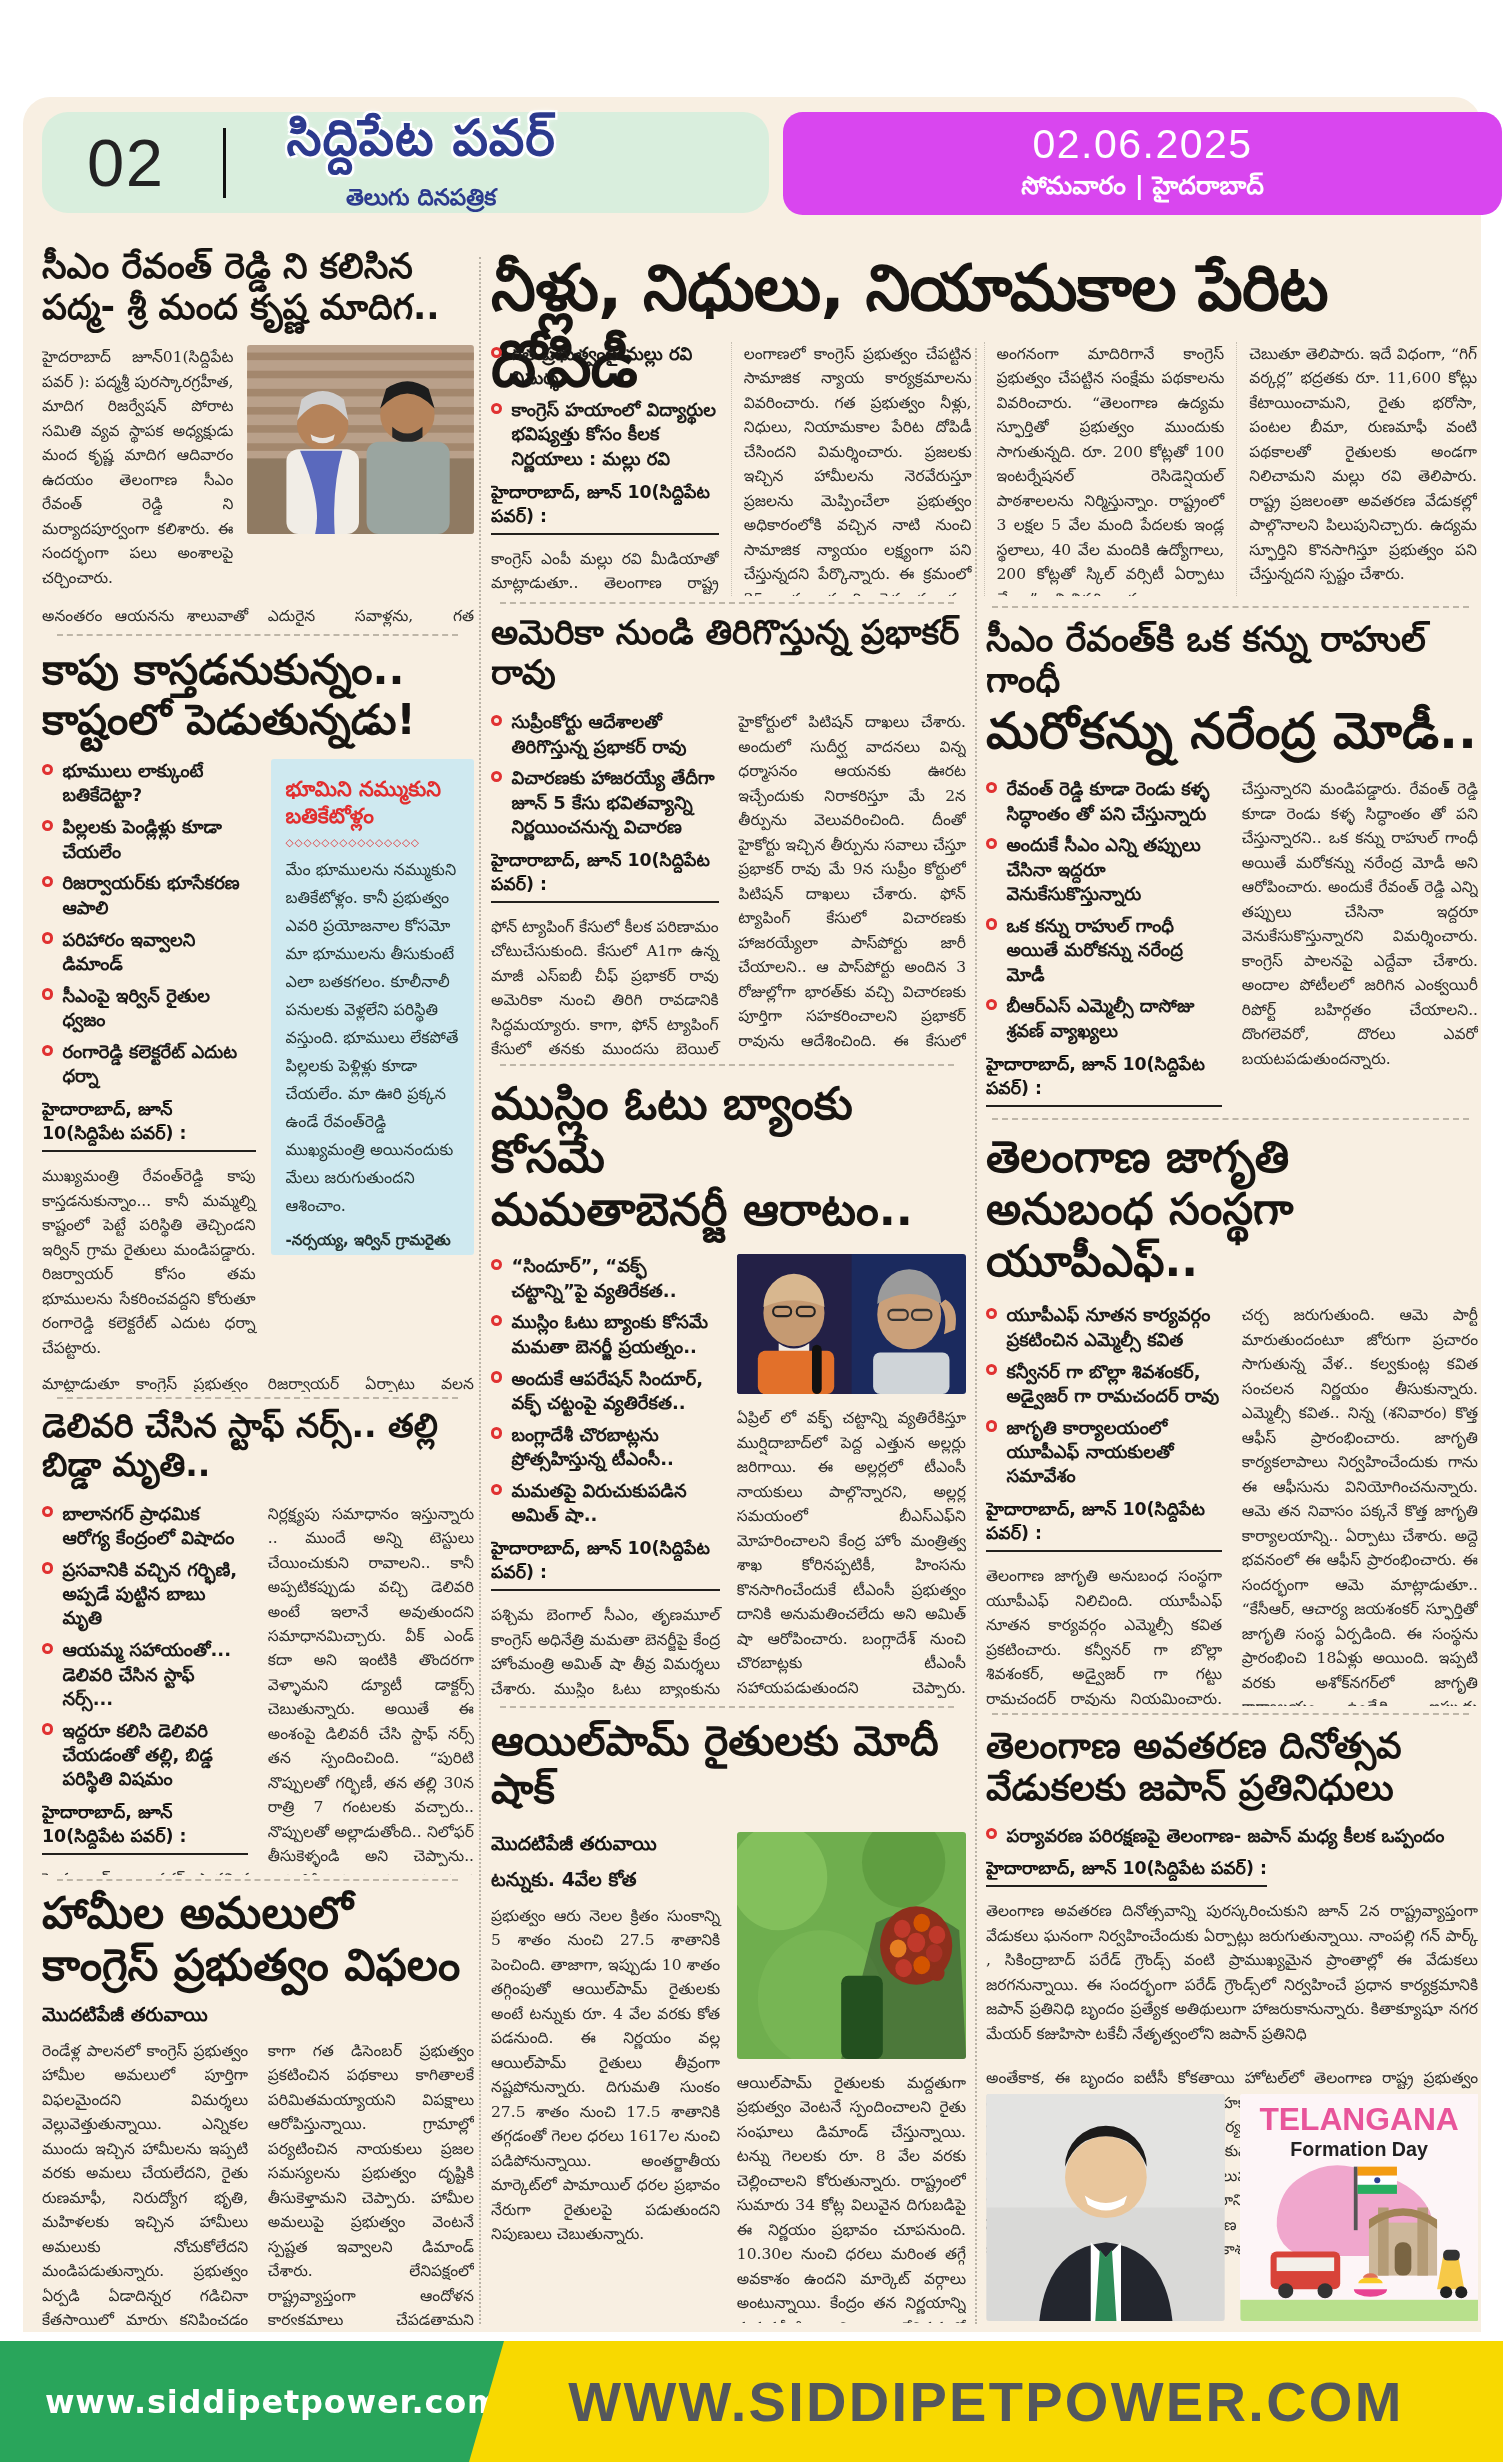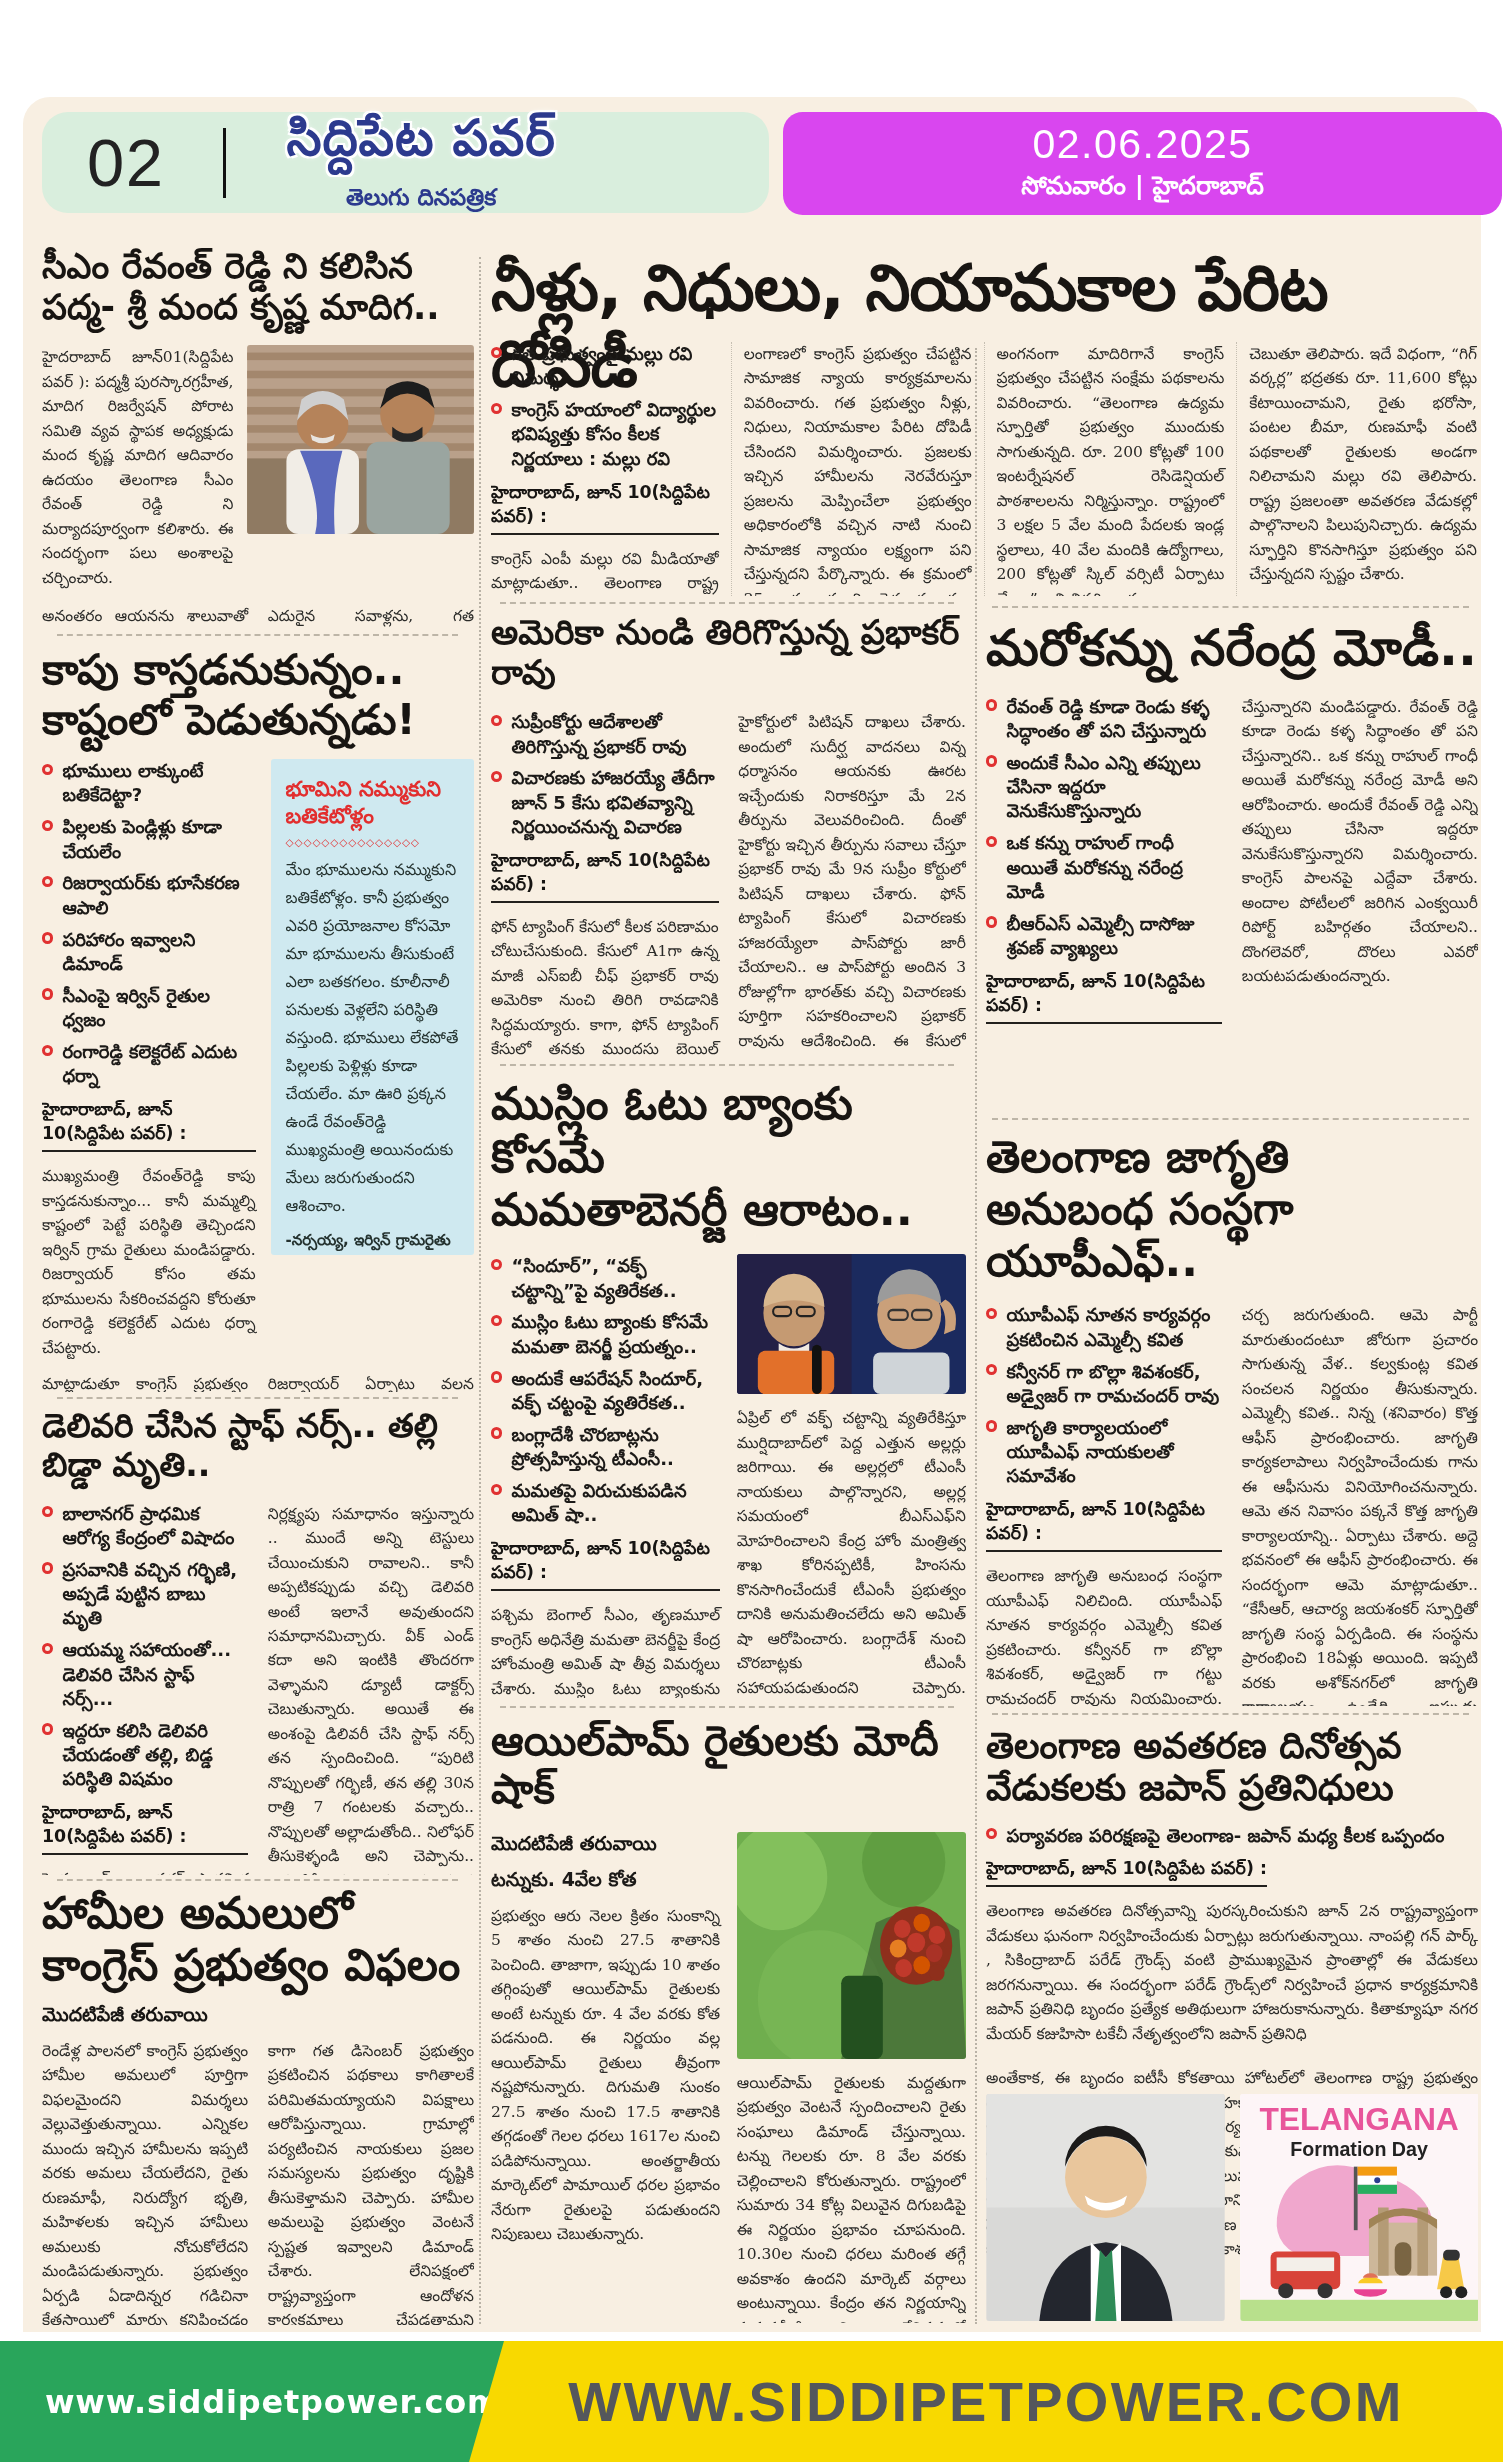--- a/index.html
+++ b/index.html
@@ -243,20 +243,21 @@
             </g>
             <rect x="150" y="190" width="60" height="110" rx="10" fill="#23501f"></rect>
           </svg>
         </div>
         <div class="body-t" style="margin-top:12px;">ఆయిల్‌పామ్ రైతులకు మద్దతుగా ప్రభుత్వం వెంటనే స్పందించాలని రైతు సంఘాలు డిమాండ్ చేస్తున్నాయి. టన్ను గెలలకు రూ. 8 వేల వరకు చెల్లించాలని కోరుతున్నారు. రాష్ట్రంలో సుమారు 34 కోట్ల విలువైన దిగుబడిపై ఈ నిర్ణయం ప్రభావం చూపనుంది. 10.30ల నుంచి ధరలు మరింత తగ్గే అవకాశం ఉందని మార్కెట్ వర్గాలు అంటున్నాయి. కేంద్రం తన నిర్ణయాన్ని పునఃసమీక్షించాలని, లేనిపక్షంలో ఆందోళనలు చేపడతామని రైతులు హెచ్చరిస్తున్నారు. వచ్చే సీజన్ నాటికి సుంకాన్ని 40 శాతానికి పెంచాలని విజ్ఞప్తి చేస్తున్నారు.</div>
       </div>
     </div>
   </div>
 
   <div class="art" style="left:986px; top:619px; width:492px; height:488px;">
+    <div class="hl" style="font-size:35px;">సీఎం రేవంత్‌కి ఒక కన్ను రాహుల్ గాంధీ</div>
     <div class="hl" style="font-size:50px;">మరోకన్ను నరేంద్ర మోడీ..</div>
     <div class="cols2" style="margin-top:16.7px;">
       <div>
         <div class="bullets">
           <div class="bullet">
               <span class="b-icon"></span>
               <span class="b-text">రేవంత్ రెడ్డి కూడా రెండు కళ్ళ సిద్ధాంతం తో పని చేస్తున్నారు</span>
             </div>
           <div class="bullet">
               <span class="b-icon"></span>

